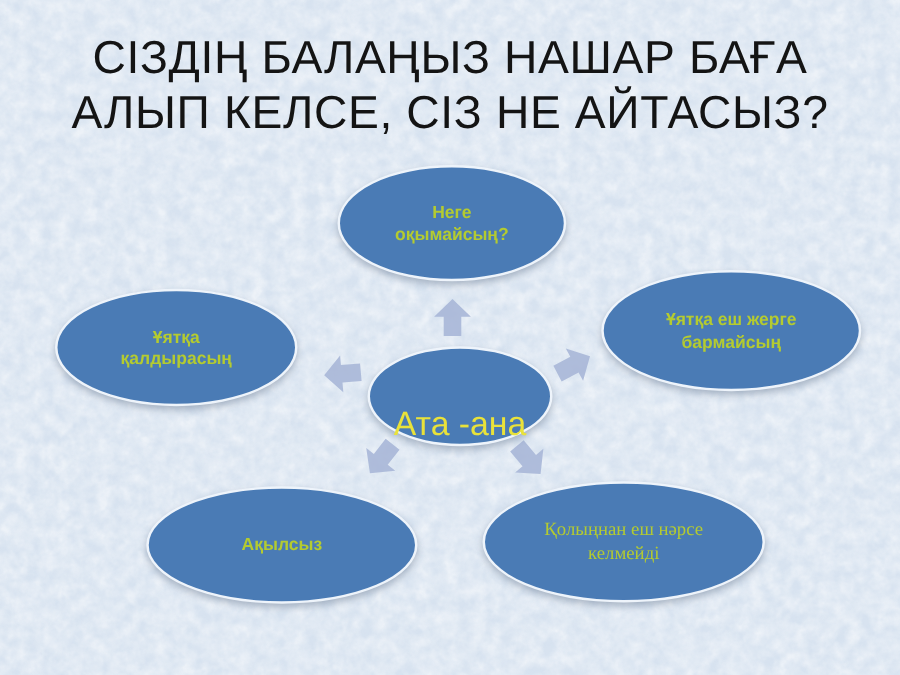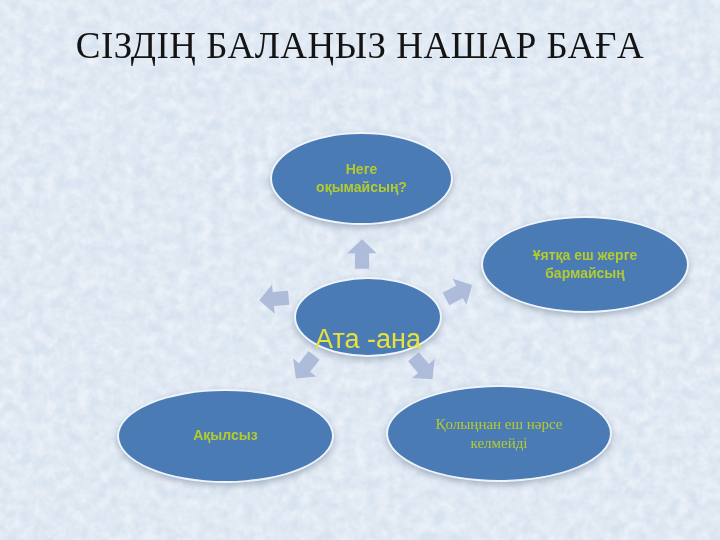--- a/index.html
+++ b/index.html
@@ -24,21 +24,20 @@
   .title {
     position: absolute;
     left: 40px; top: 24px; width: 640px;
     text-align: center;
     color: var(--title, #141414);
     font-size: 37px;
     font-weight: 400;
     line-height: 1.18;
     letter-spacing: 0.5px;
     margin: 0;
-    font-family: Liberation Serif, serif;
   }
 
   .node {
     position: absolute;
     border-radius: 50%;
     background: var(--ellipse, #4a7bb5);
     border: 2px solid #eef4fb;
     box-shadow: 0 3px 6px rgba(60, 80, 110, 0.35);
     display: flex;
     align-items: center;
@@ -99,20 +98,21 @@
         <feColorMatrix type="matrix" values="0 0 0 0 0.64  0 0 0 0 0.74  0 0 0 0 0.86  0.8 0.8 0.8 0 -1.0"></feColorMatrix>
       </filter>
     </defs>
     <rect class="bg-base" width="720" height="540"></rect>
     <rect width="720" height="540" filter="url(#grain1)" opacity="0.55"></rect>
     <rect width="720" height="540" filter="url(#grain2)" opacity="0.30"></rect>
   </svg>
 
   <h1 class="title">
     <span>СІЗДІҢ БАЛАҢЫЗ НАШАР БАҒА</span><br>
+    <span>АЛЫП КЕЛСЕ, СІЗ НЕ АЙТАСЫЗ?</span>
   </h1>
 
   <svg class="arrow arrow-top" viewBox="0 0 100 100" aria-hidden="true">
     <polygon points="50,4 96,48 72,48 72,96 28,96 28,48 4,48"></polygon>
   </svg>
   <svg class="arrow arrow-left" viewBox="0 0 100 100" aria-hidden="true">
     <polygon points="50,4 96,48 72,48 72,96 28,96 28,48 4,48"></polygon>
   </svg>
   <svg class="arrow arrow-right" viewBox="0 0 100 100" aria-hidden="true">
     <polygon points="50,4 96,48 72,48 72,96 28,96 28,48 4,48"></polygon>
@@ -121,20 +121,23 @@
     <polygon points="50,4 96,48 72,48 72,96 28,96 28,48 4,48"></polygon>
   </svg>
   <svg class="arrow arrow-bright" viewBox="0 0 100 100" aria-hidden="true">
     <polygon points="50,4 96,48 72,48 72,96 28,96 28,48 4,48"></polygon>
   </svg>
 
   <div class="node node-top">
     <span class="node-label">Неге оқымайсың?</span>
   </div>
 
+  <div class="node node-left">
+    <span class="node-label">Ұятқа қалдырасың</span>
+  </div>
 
   <div class="node node-right">
     <span class="node-label">Ұятқа еш жерге бармайсың</span>
   </div>
 
   <div class="node node-bleft">
     <span class="node-label">Ақылсыз</span>
   </div>
 
   <div class="node node-bright">

